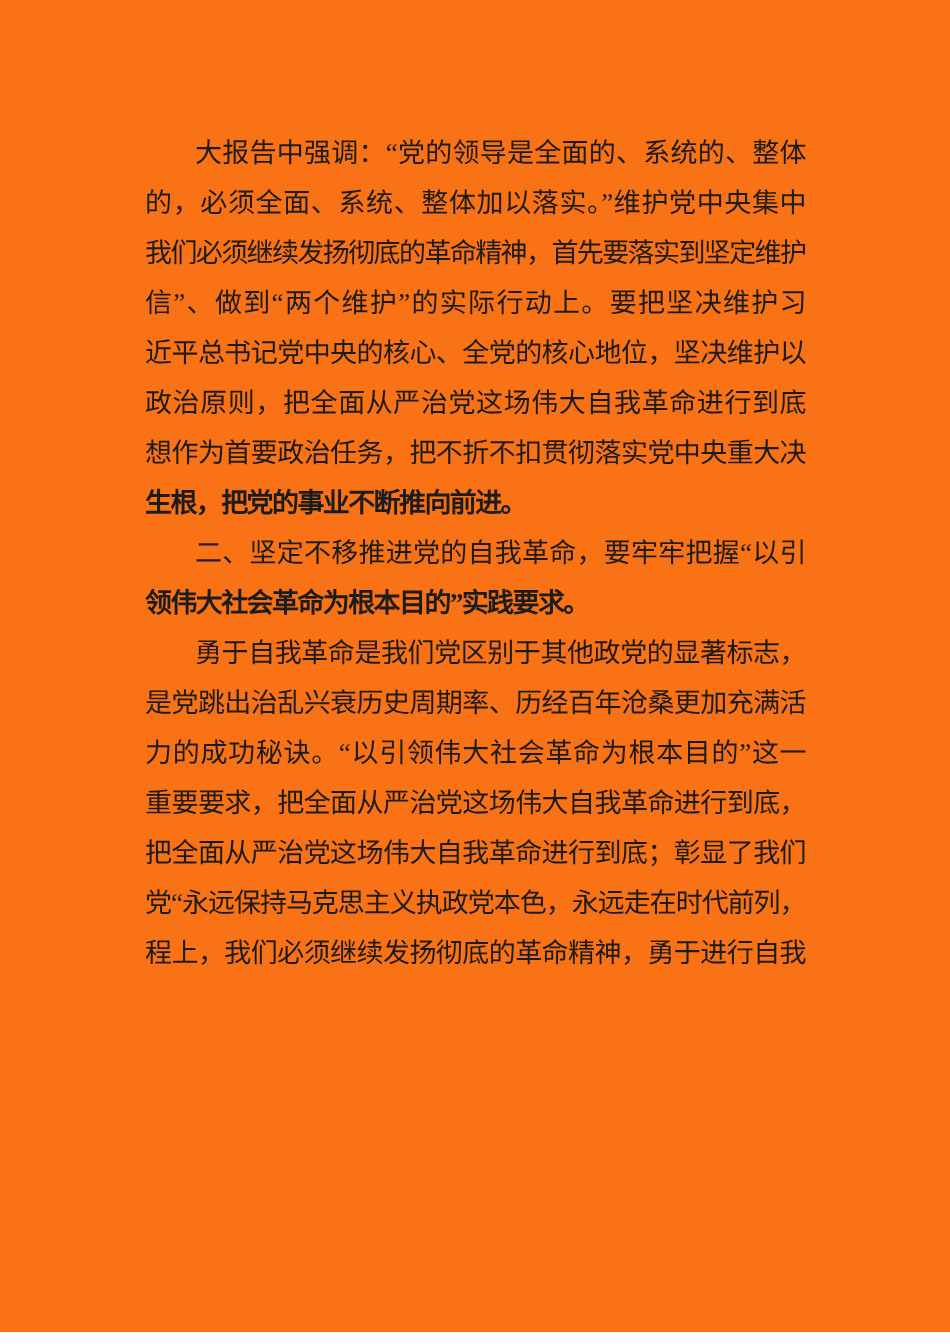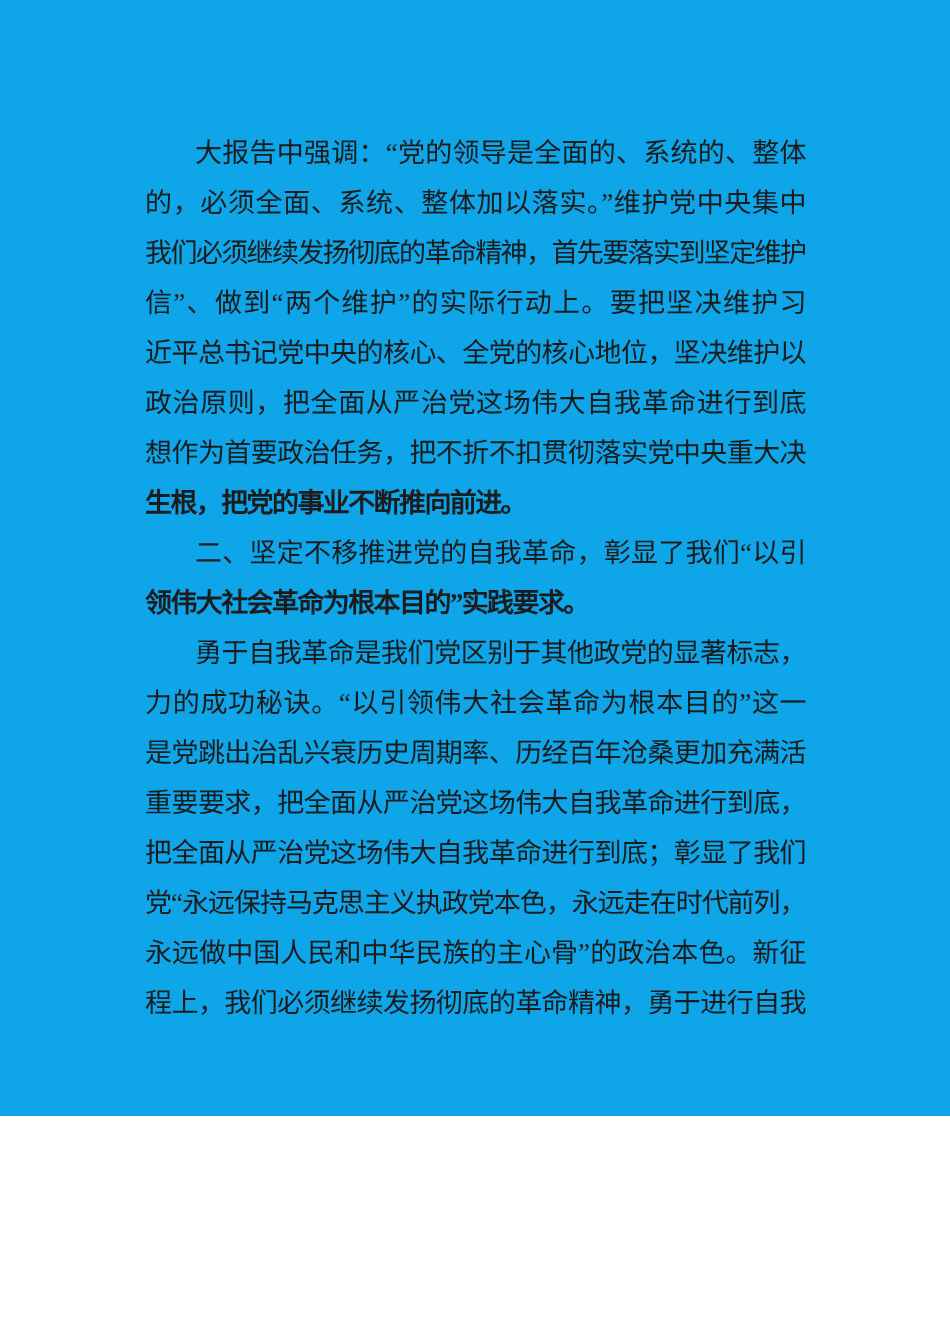--- a/index.html
+++ b/index.html
@@ -3,22 +3,22 @@
 <meta charset="utf-8">
 <style>
   html, body {
     margin: 0;
     padding: 0;
     background: #ffffff;
   }
   .page {
     position: relative;
     width: 950px;
-    height: 1116px;
-    background: #0ea5e9;
+    height: 1332px;
+    background: #f97316;
     overflow: hidden;
   }
   .text-block {
     position: absolute;
     left: 145px;
     top: 128px;
     width: 660px;
   }
   .para {
     margin: 0;
@@ -57,29 +57,28 @@
       <div class="line">的，必须全面、系统、整体加以落实。”维护党中央集中</div>
       <div class="line">我们必须继续发扬彻底的革命精神，首先要落实到坚定维护</div>
       <div class="line">信”、做到“两个维护”的实际行动上。要把坚决维护习</div>
       <div class="line">近平总书记党中央的核心、全党的核心地位，坚决维护以</div>
       <div class="line">政治原则，把全面从严治党这场伟大自我革命进行到底</div>
       <div class="line">想作为首要政治任务，把不折不扣贯彻落实党中央重大决</div>
       <div class="line short">生根，把党的事业不断推向前进。</div>
     </div>
 
     <div class="para">
-      <div class="line indent">二、坚定不移推进党的自我革命，彰显了我们“以引</div>
+      <div class="line indent">二、坚定不移推进党的自我革命，要牢牢把握“以引</div>
       <div class="line short">领伟大社会革命为根本目的”实践要求。</div>
     </div>
 
     <div class="para">
       <div class="line indent">勇于自我革命是我们党区别于其他政党的显著标志，</div>
+      <div class="line">是党跳出治乱兴衰历史周期率、历经百年沧桑更加充满活</div>
       <div class="line">力的成功秘诀。“以引领伟大社会革命为根本目的”这一</div>
-      <div class="line">是党跳出治乱兴衰历史周期率、历经百年沧桑更加充满活</div>
       <div class="line">重要要求，把全面从严治党这场伟大自我革命进行到底，</div>
       <div class="line">把全面从严治党这场伟大自我革命进行到底；彰显了我们</div>
       <div class="line">党“永远保持马克思主义执政党本色，永远走在时代前列，</div>
-      <div class="line">永远做中国人民和中华民族的主心骨”的政治本色。新征</div>
       <div class="line">程上，我们必须继续发扬彻底的革命精神，勇于进行自我</div>
     </div>
 
   </div>
 </div>
 
 </body></html>

